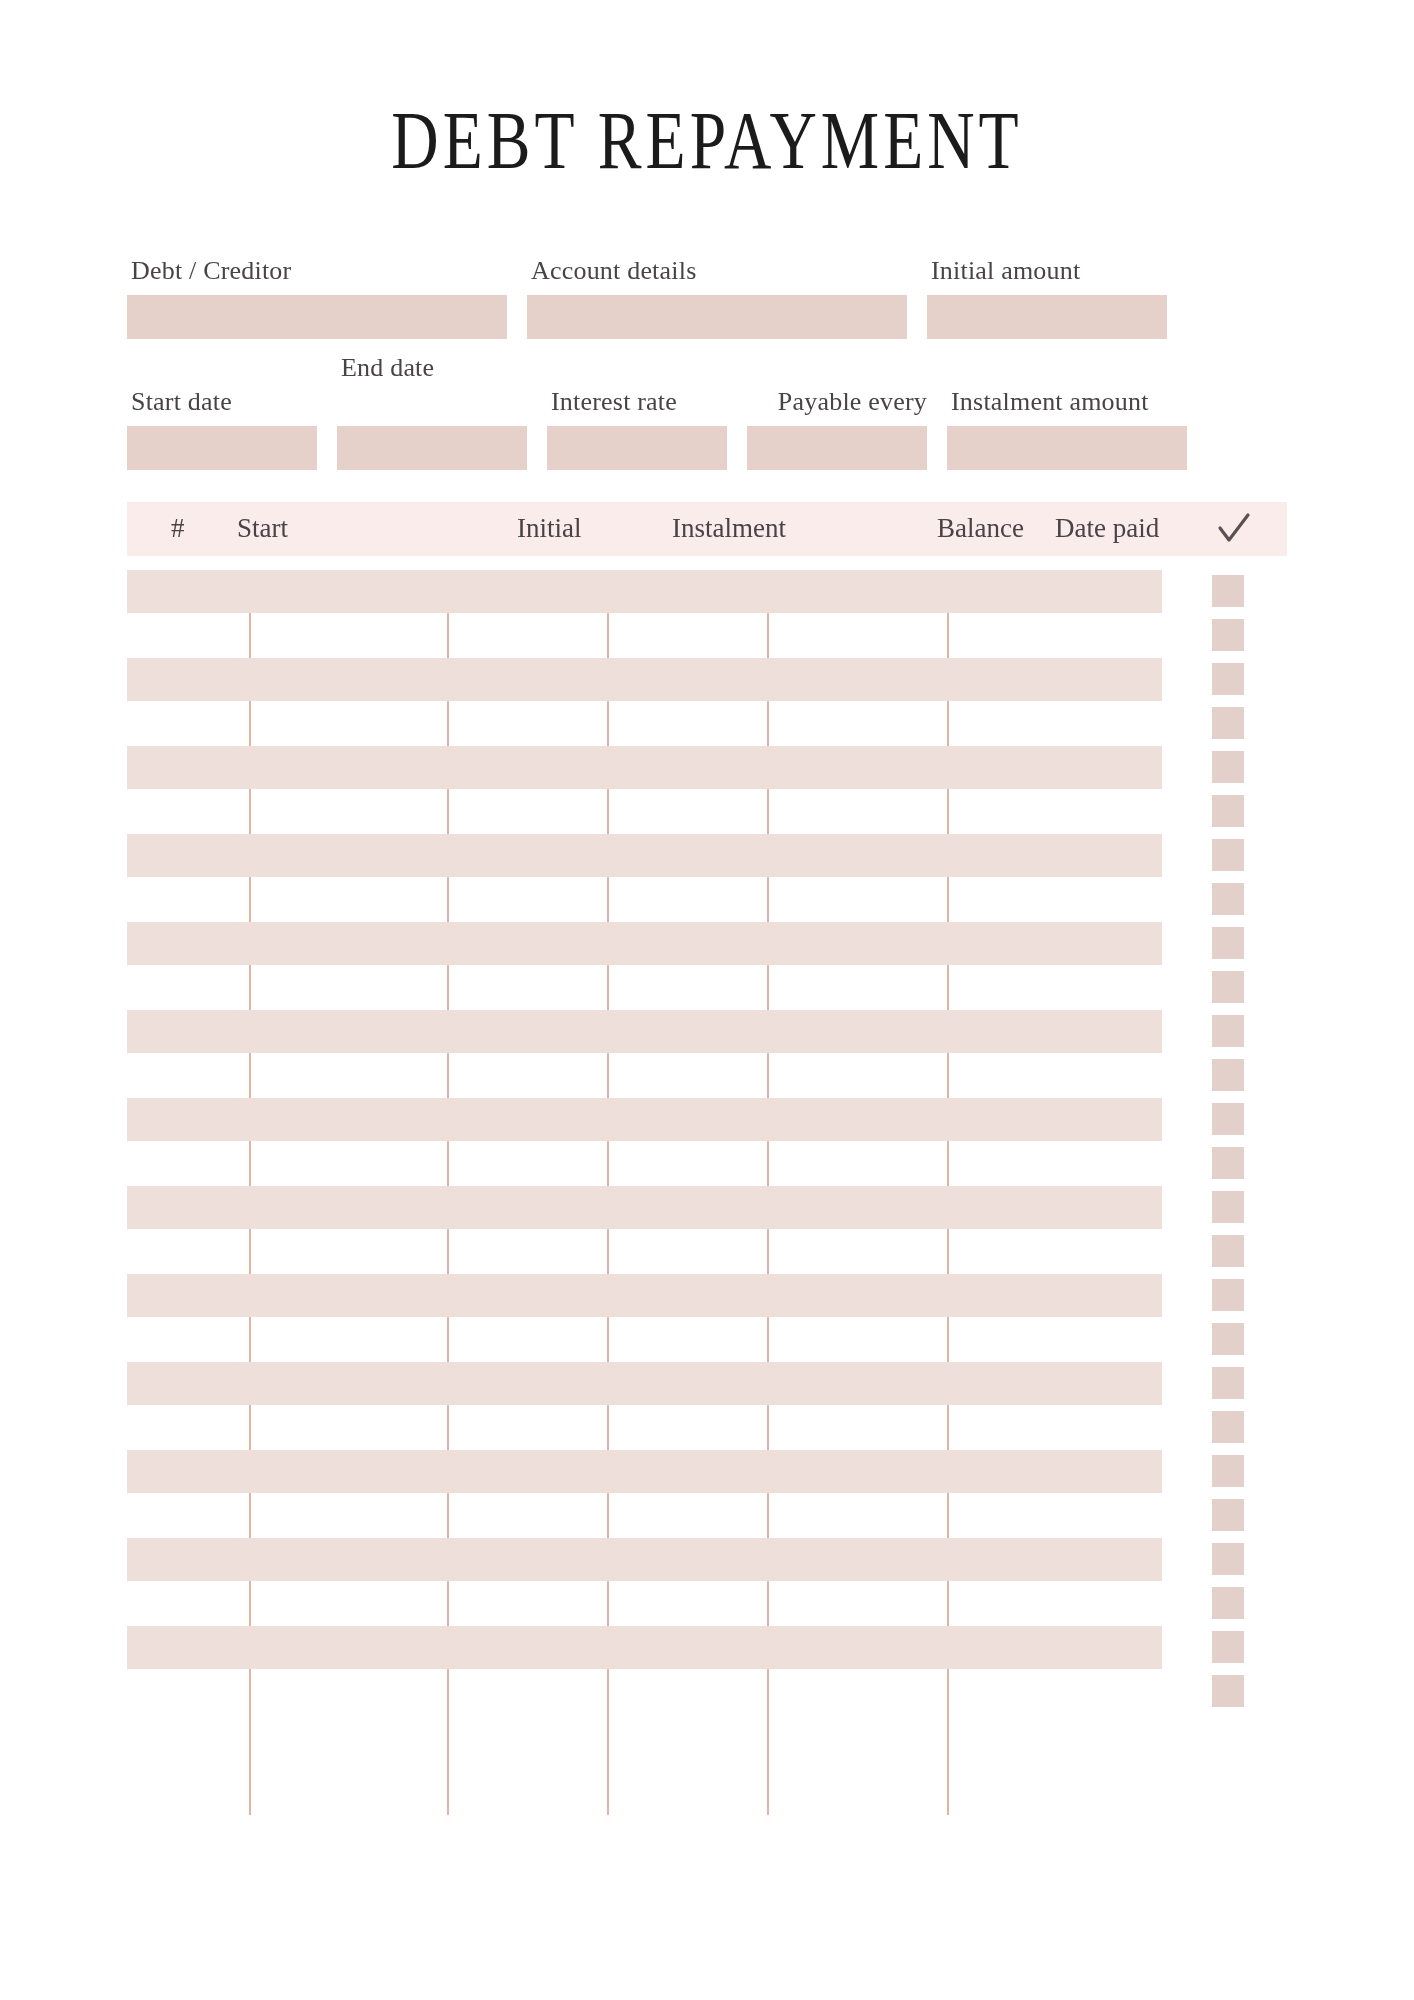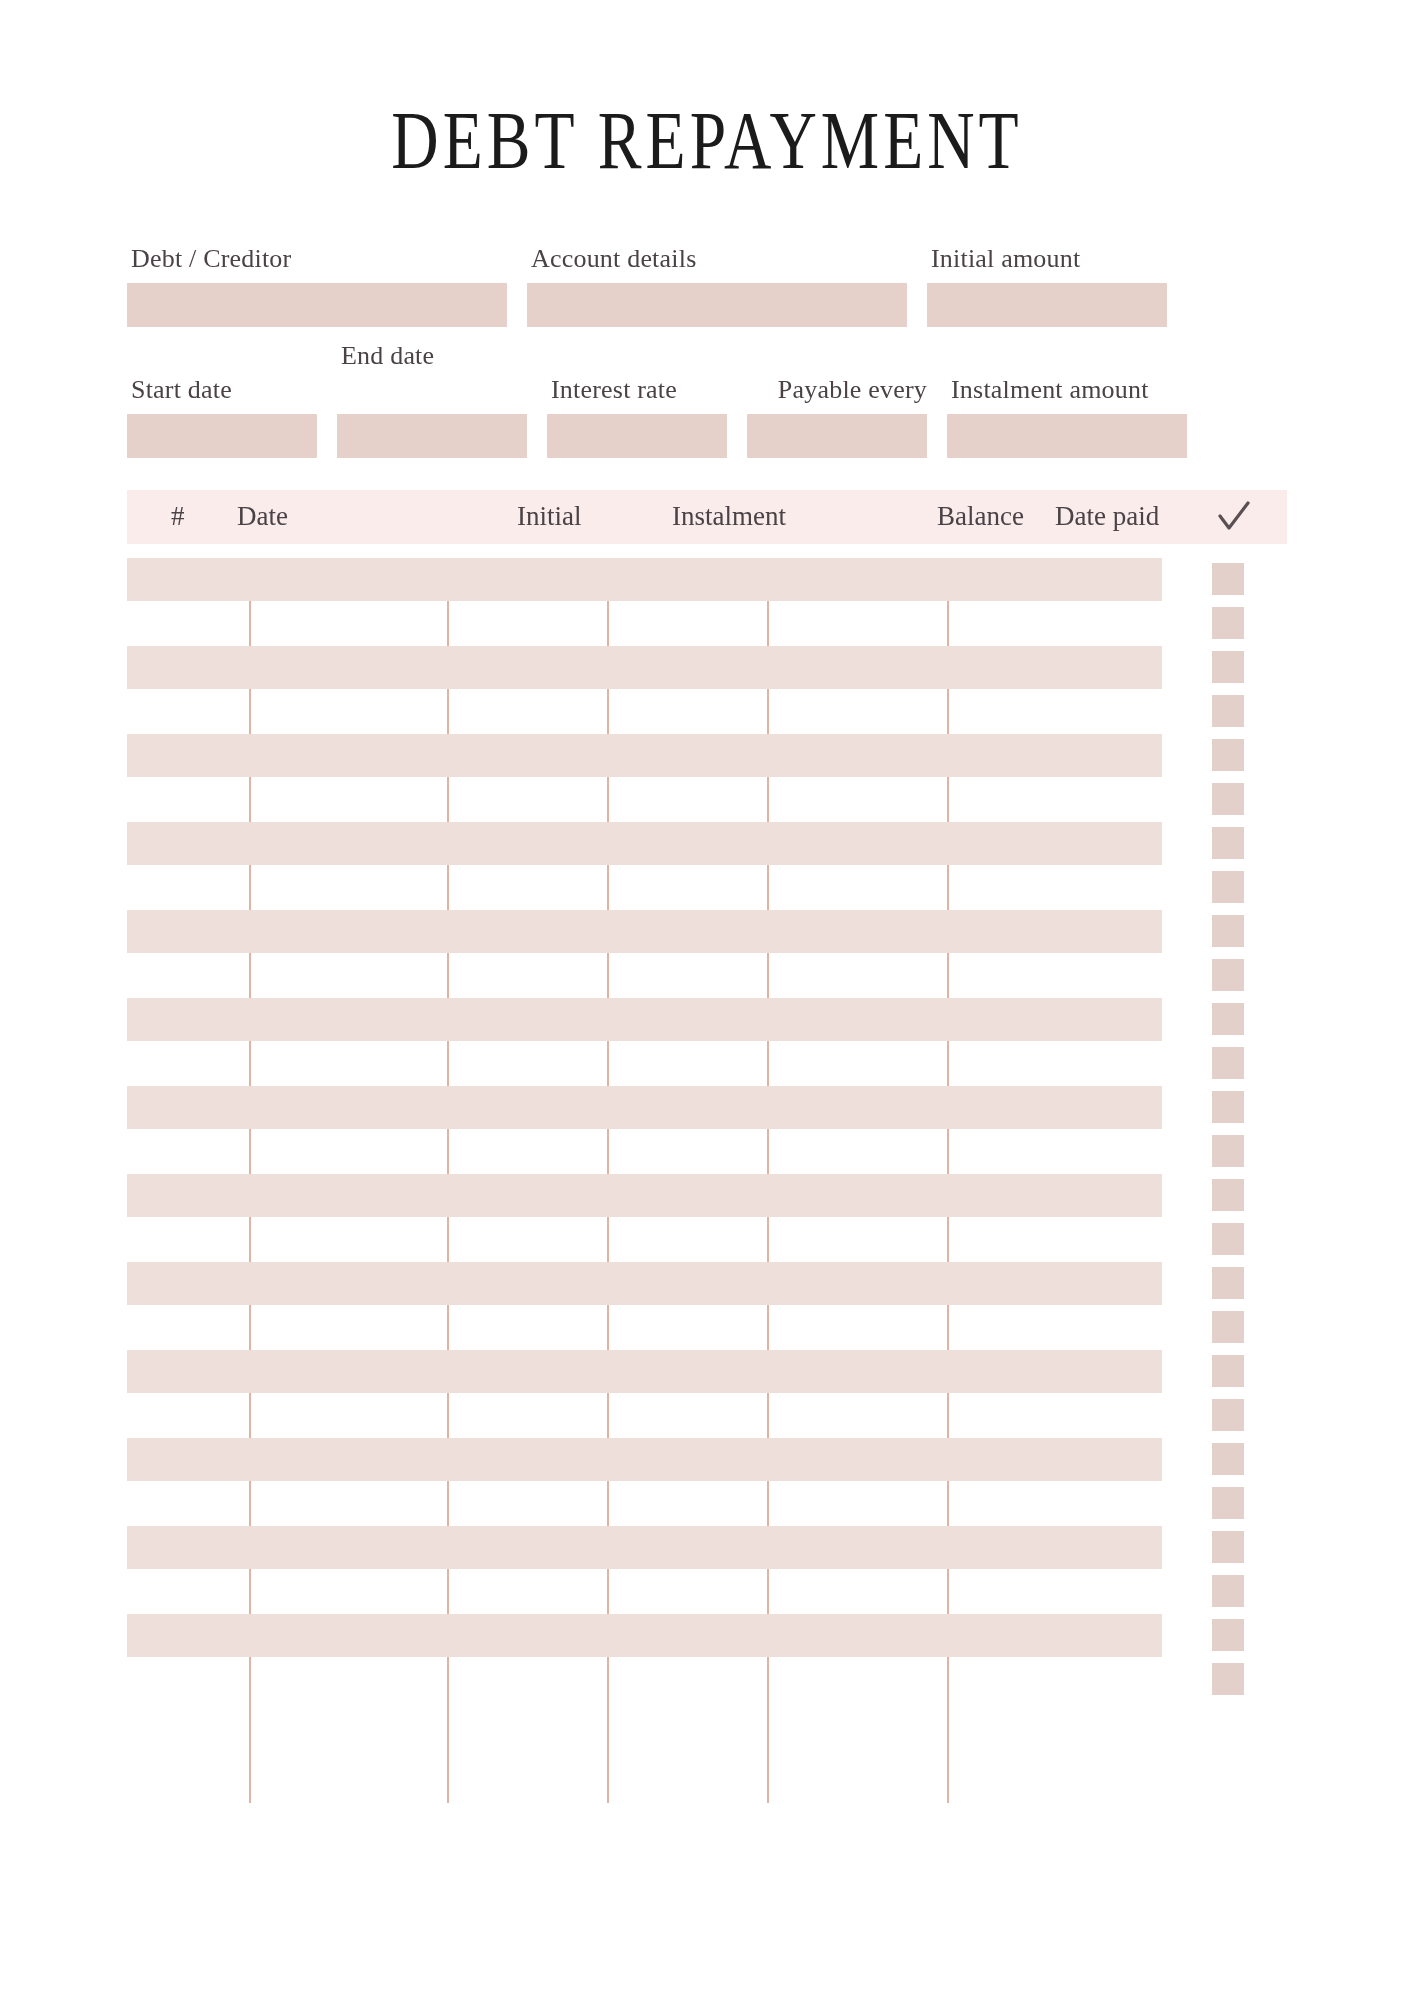--- a/index.html
+++ b/index.html
@@ -28,21 +28,21 @@
     color: #1b1b1b;
     line-height: 1;
     padding-top: 100px;
     transform: scaleX(0.80);
     transform-origin: center top;
     white-space: nowrap;
   }
 
   
   .form-area {
-    margin: 0 auto;
+    margin: 12px auto;
     width: 1160px;
     padding-top: 62px;
   }
 
   .form-row {
     display: flex;
     align-items: flex-end;
   }
 
   .form-row + .form-row { margin-top: 14px; }
@@ -210,21 +210,21 @@
       <div class="field-box"></div>
     </div>
 
   </div>
 </div>
 
 <div class="table-wrap">
 
   <div class="table-header">
     <div class="th th-num">#</div>
-    <div class="th th-date">Date</div>
+    <div class="th th-date">Start</div>
     <div class="th th-interest">Initial</div>
     <div class="th th-instalment">Instalment</div>
     <div class="th th-balance">Balance</div>
     <div class="th th-datepaid">Date paid</div>
 
     <div class="th-check">
       <svg viewBox="0 0 34 34" xmlns="http://www.w3.org/2000/svg">
         <path d="M3 16 L12 28 L31 3" fill="none" stroke="#5a5054" stroke-width="3.2" stroke-linecap="round" stroke-linejoin="round"></path>
       </svg>
     </div>

